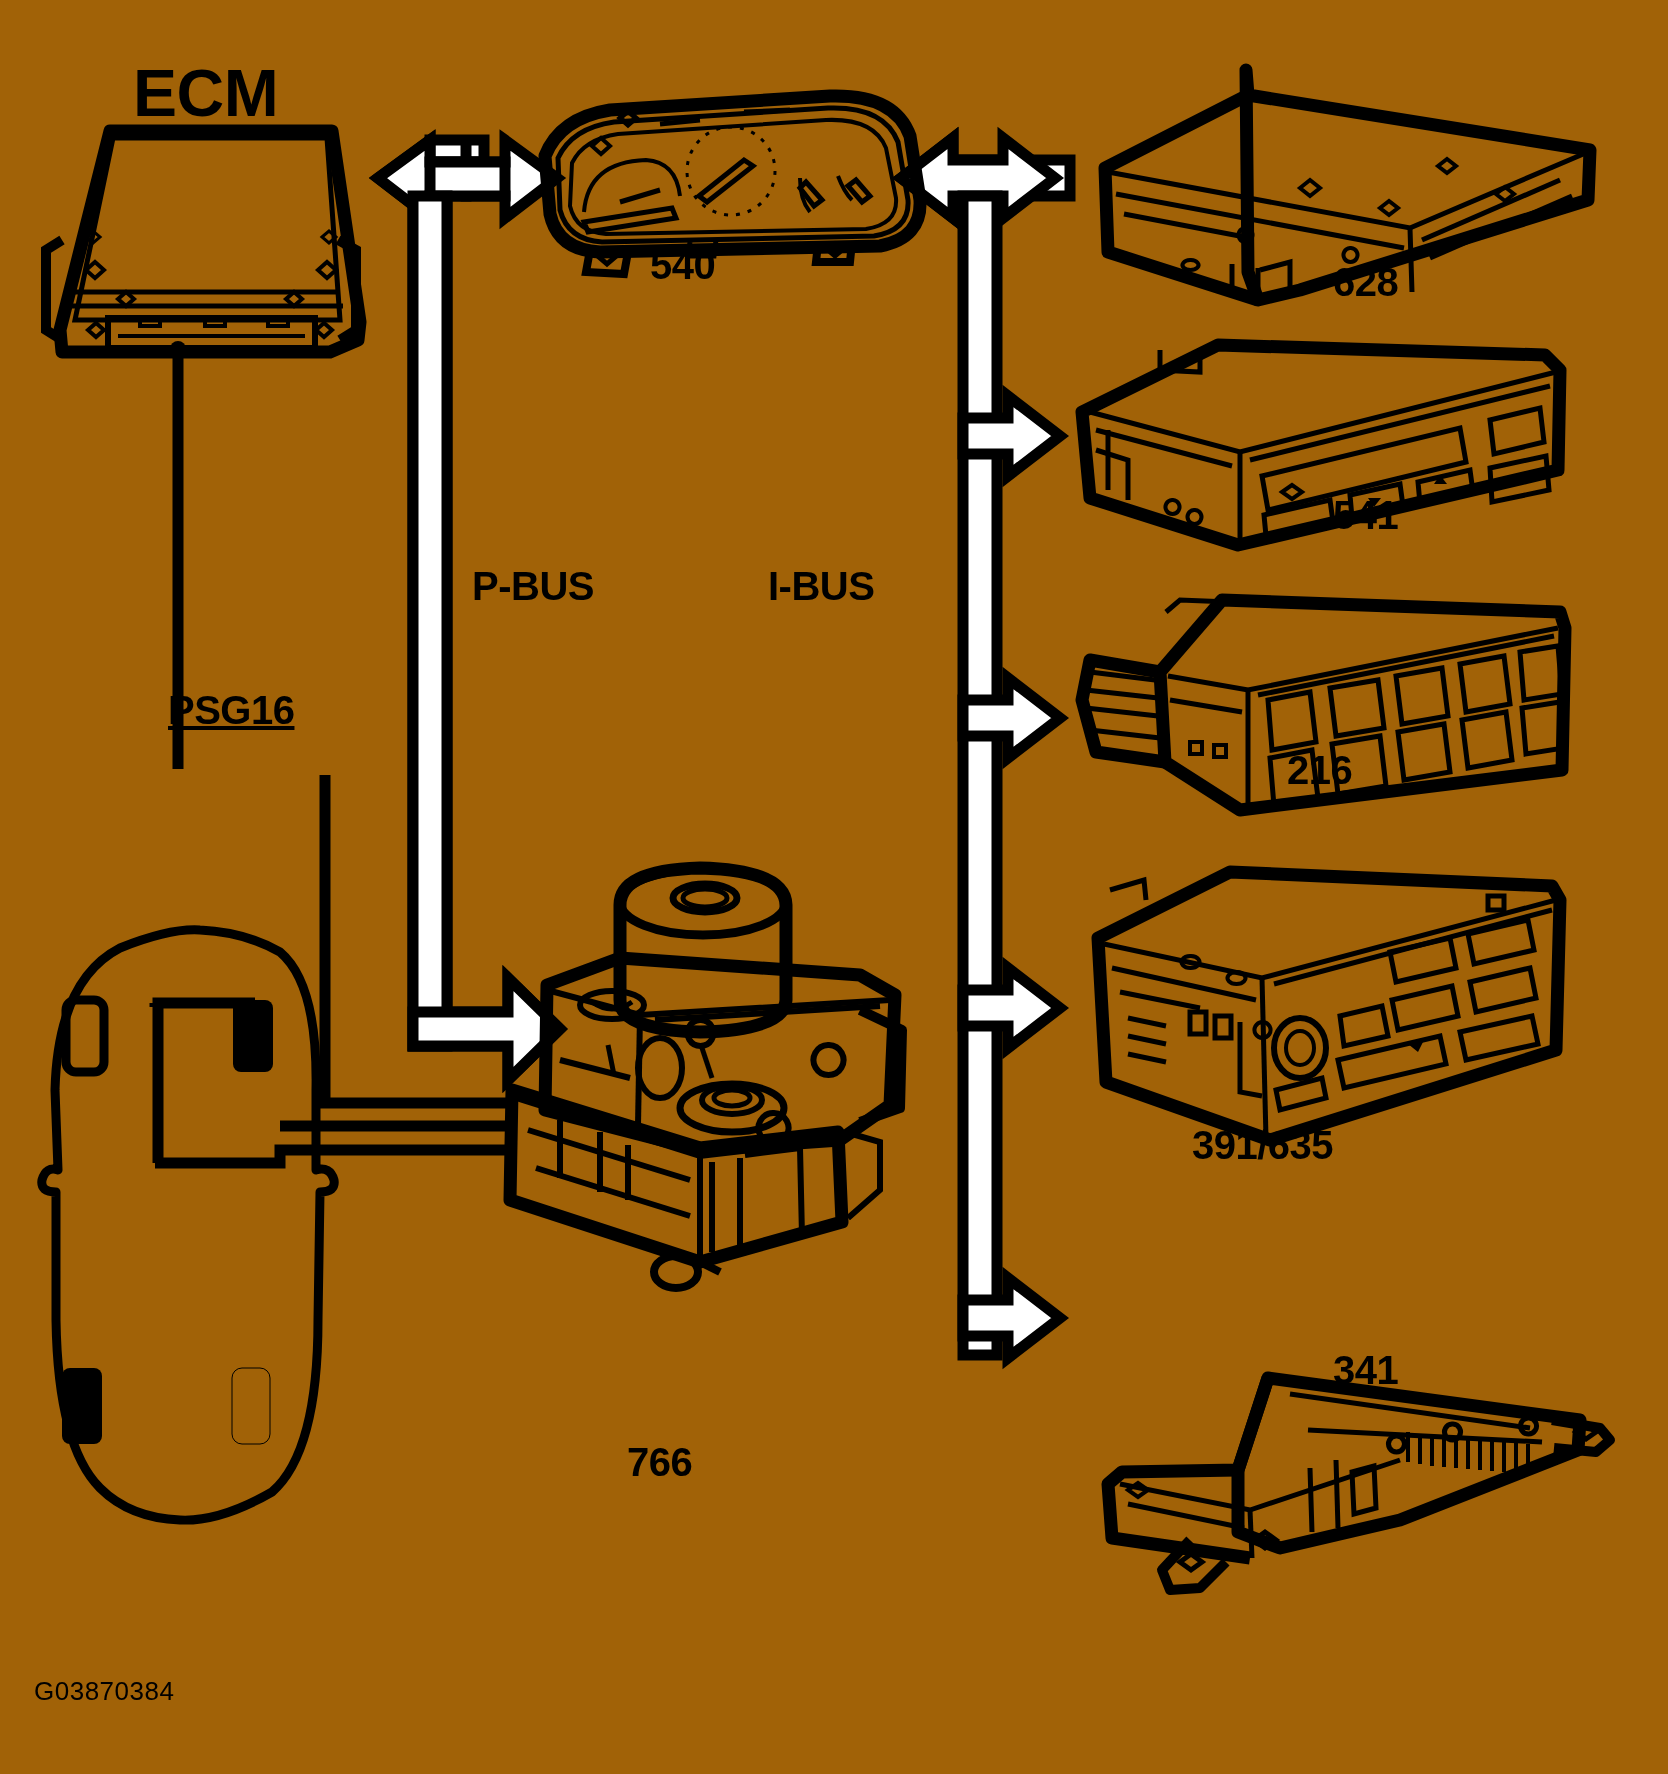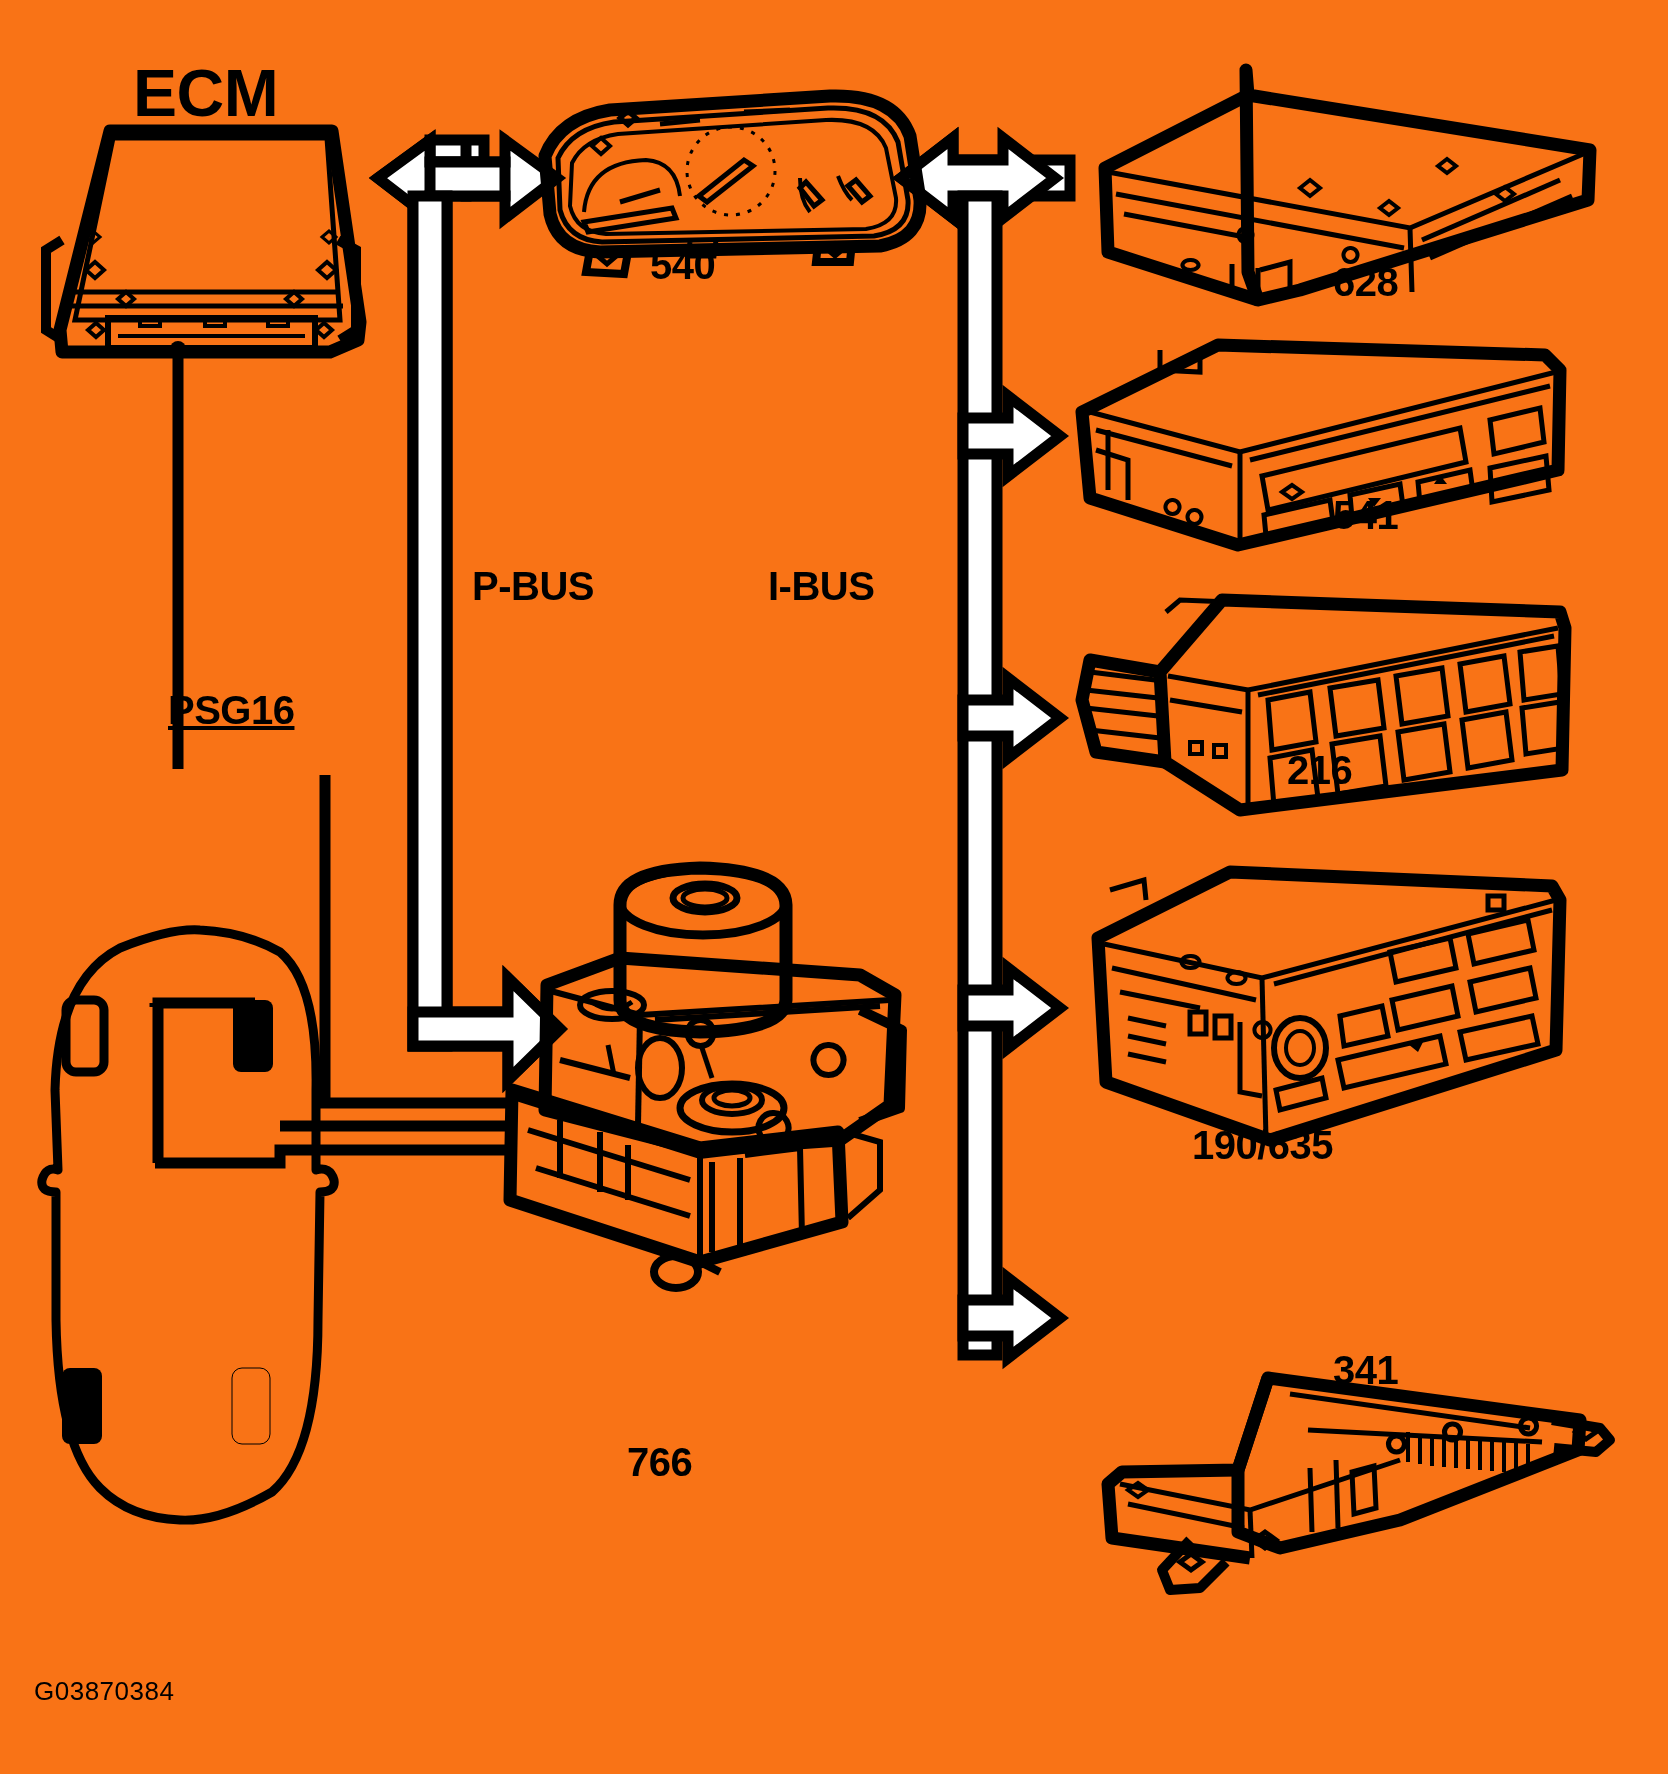--- a/index.html
+++ b/index.html
@@ -1,21 +1,21 @@
 <!DOCTYPE html>
 <html><head>
 <meta charset="utf-8">
 <title>Bus System Diagram</title>
 <style>
   html,body{margin:0;padding:0;background:#ffffff;}
   body{font-family:"Liberation Sans", sans-serif;}
   #root{
     position:relative;
     width:1668px;height:1774px;
-    background:#f97316;
+    background:#a16207;
     overflow:hidden;
   }
   .lbl{
     position:absolute;
     font-family:"Liberation Sans", sans-serif;
     font-weight:bold;
     color:#000000;
     white-space:nowrap;
     line-height:1;
     letter-spacing:-0.5px;
@@ -406,21 +406,21 @@
       <rect class="ink-fill" x="62" y="1368" width="40" height="76" rx="8"></rect>
       <rect class="ink" x="232" y="1368" width="38" height="76" rx="10"></rect>
     </g>
   </svg>
 
   <div class="lbl lbl-ecm" style="left:133px;top:60px;">ECM</div>
   <div class="lbl lbl-num" style="left:650px;top:245px;">540</div>
   <div class="lbl lbl-num" style="left:1333px;top:262px;">628</div>
   <div class="lbl lbl-num" style="left:1333px;top:495px;">541</div>
   <div class="lbl lbl-num" style="left:1287px;top:750px;">216</div>
-  <div class="lbl lbl-num" style="left:1192px;top:1125px;">190/635</div>
+  <div class="lbl lbl-num" style="left:1192px;top:1125px;">391/635</div>
   <div class="lbl lbl-num" style="left:1333px;top:1350px;">341</div>
   <div class="lbl lbl-num" style="left:627px;top:1442px;">766</div>
 
   <div class="lbl lbl-bus" style="left:472px;top:566px;">P-BUS</div>
   <div class="lbl lbl-bus" style="left:768px;top:566px;">I-BUS</div>
   <div class="lbl lbl-bus" style="left:168px;top:690px;text-decoration:underline;">PSG16</div>
 
   <div class="watermark">G03870384</div>
 </div>
 

